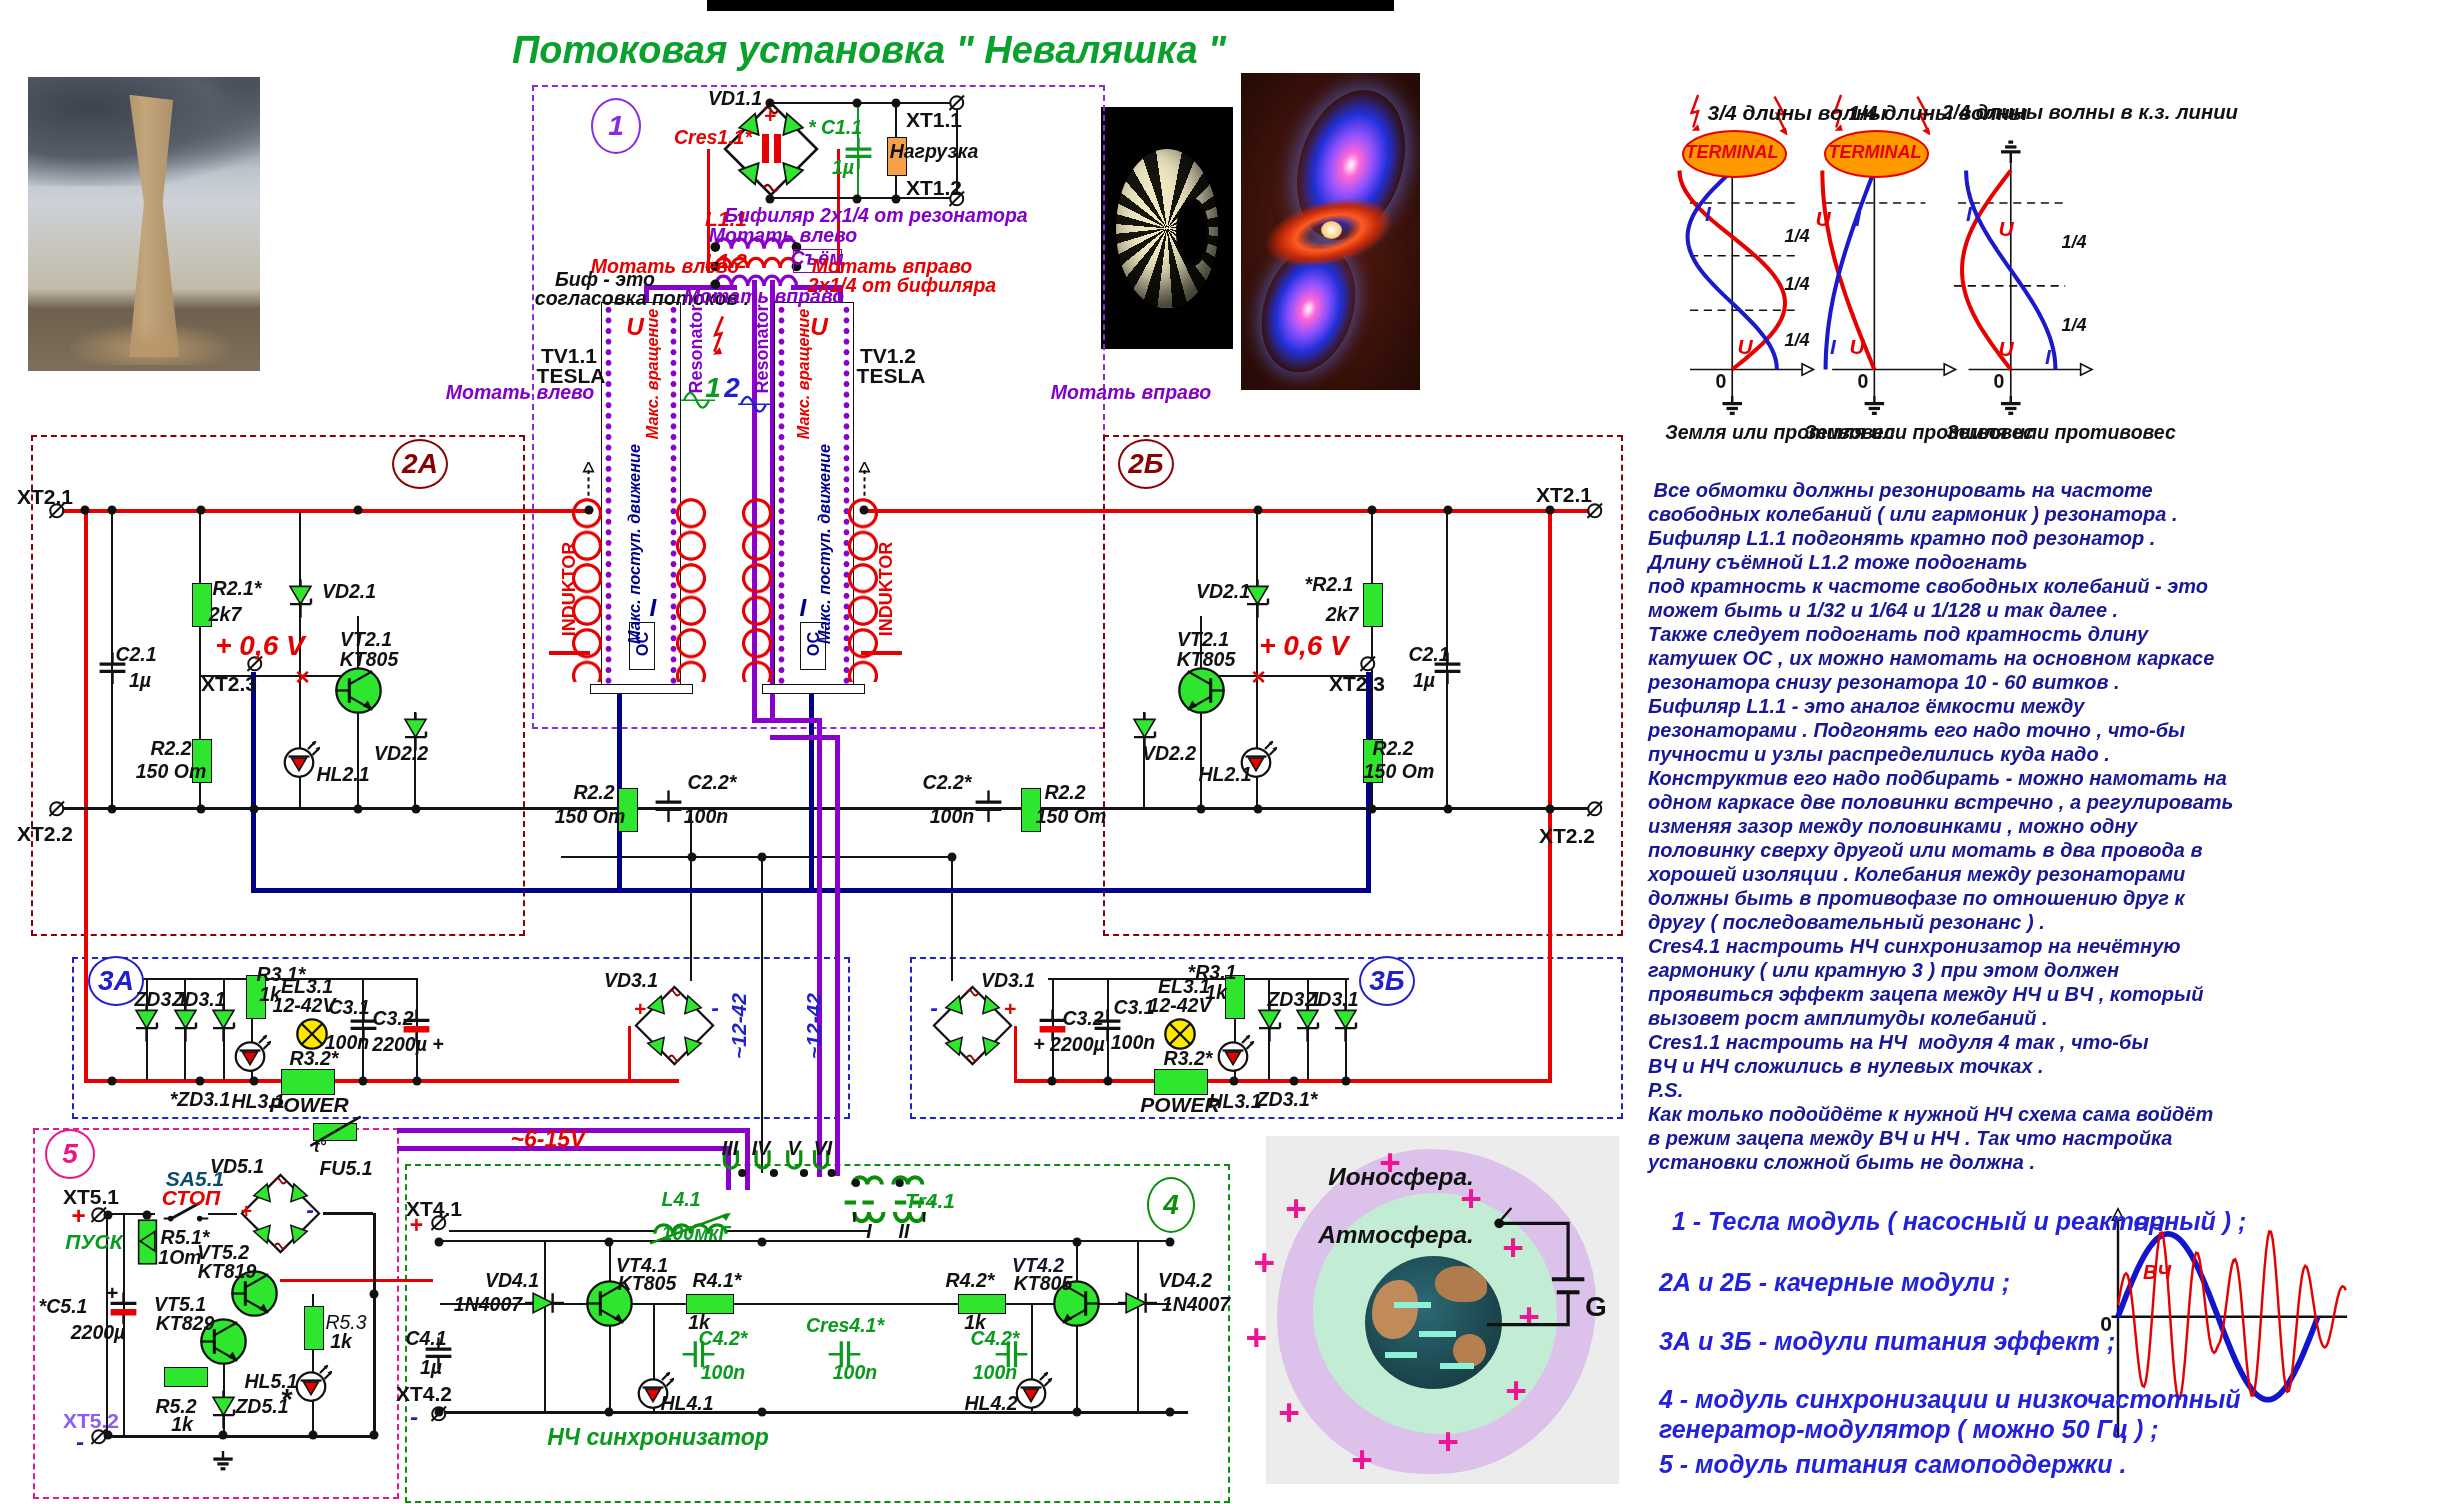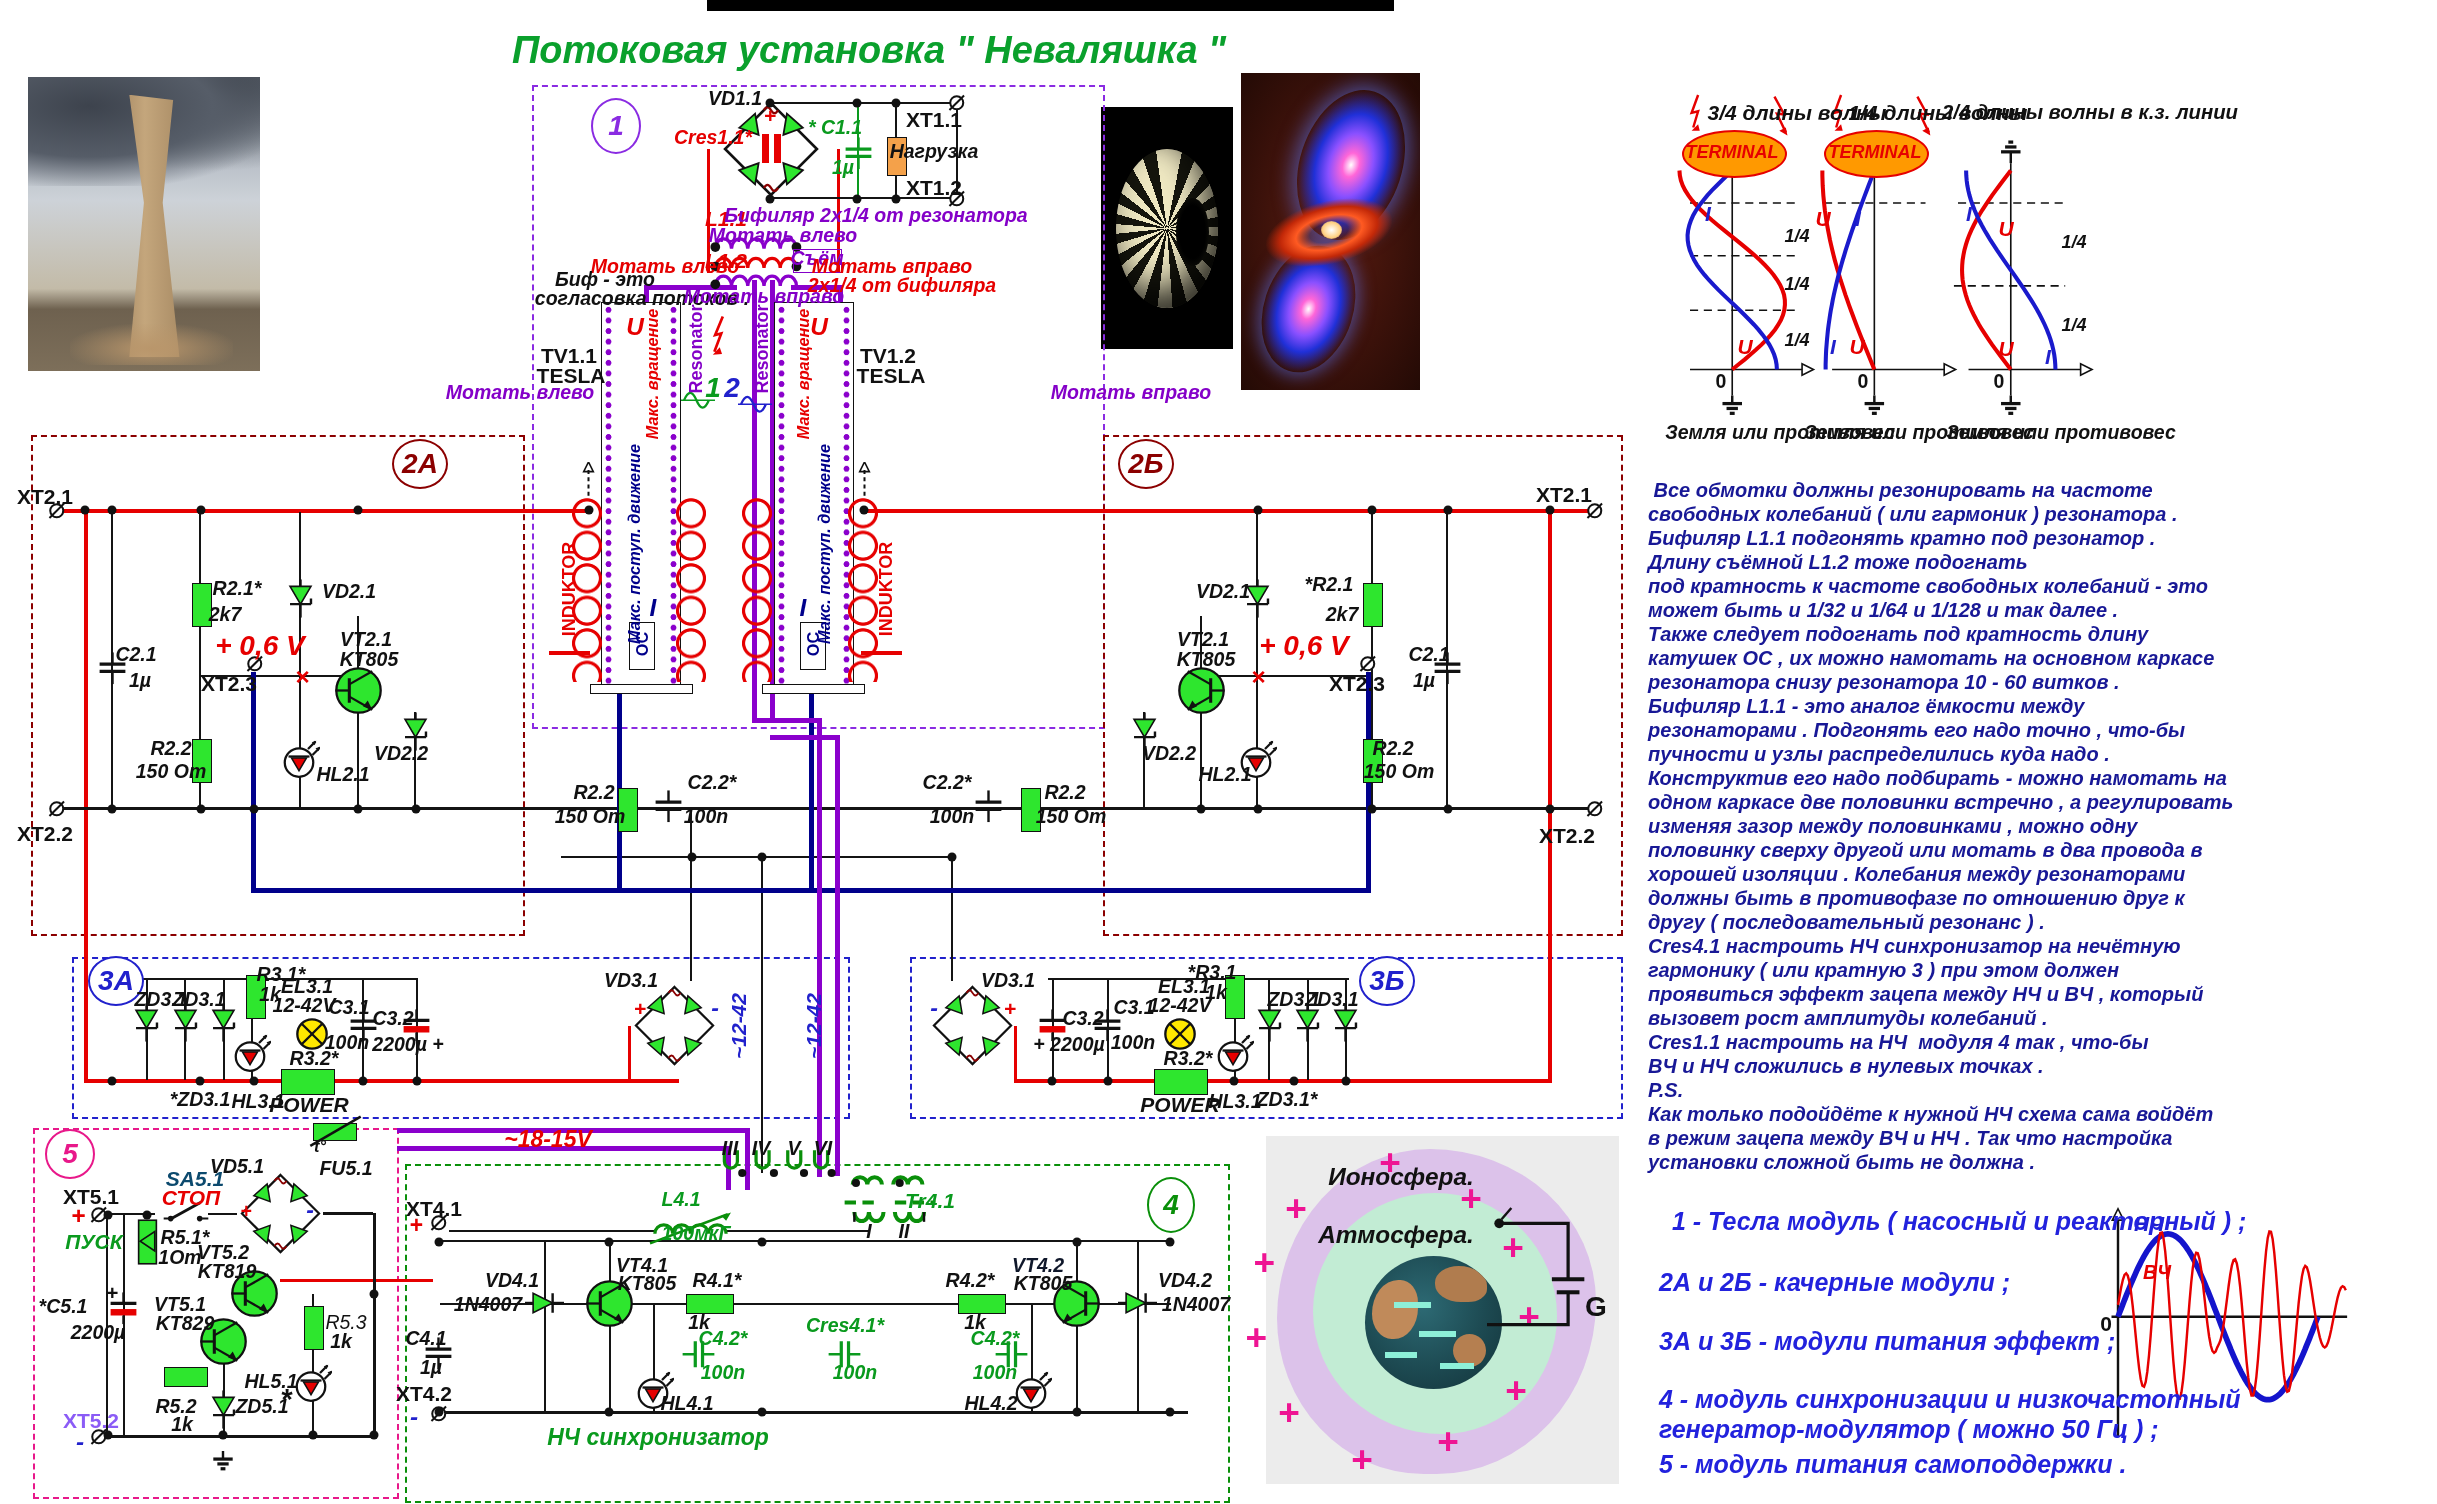--- a/index.html
+++ b/index.html
@@ -869,21 +869,21 @@
       <span class="fl" style="left: 98px; top: 1333px; color: rgb(17, 17, 17); font-size: 19.5px; font-style: italic; font-weight: 700; transform: translate(-50%, -50%);">2200µ</span>
       <span class="fl" style="left: 346px; top: 1323px; color: rgb(17, 17, 17); font-size: 19.5px; font-style: italic; font-weight: 400; transform: translate(-50%, -50%);">R5.3</span>
       <span class="fl" style="left: 341px; top: 1342px; color: rgb(17, 17, 17); font-size: 19.5px; font-style: italic; font-weight: 700; transform: translate(-50%, -50%);">1k</span>
       <span class="fl" style="left: 176px; top: 1407px; color: rgb(17, 17, 17); font-size: 19.5px; font-style: italic; font-weight: 700; transform: translate(-50%, -50%);">R5.2</span>
       <span class="fl" style="left: 182px; top: 1425px; color: rgb(17, 17, 17); font-size: 19.5px; font-style: italic; font-weight: 700; transform: translate(-50%, -50%);">1k</span>
       <span class="fl" style="left: 262px; top: 1407px; color: rgb(17, 17, 17); font-size: 19.5px; font-style: italic; font-weight: 700; transform: translate(-50%, -50%);">ZD5.1</span>
       <span class="fl" style="left: 286px; top: 1399px; color: rgb(17, 17, 17); font-size: 29px; font-style: italic; font-weight: 700; transform: translate(-50%, -50%);">*</span>
       <span class="fl" style="left: 271px; top: 1382px; color: rgb(17, 17, 17); font-size: 19.5px; font-style: italic; font-weight: 700; transform: translate(-50%, -50%);">HL5.1</span>
       <span class="fl" style="left: 91px; top: 1420px; color: #8b5cf6; font-size: 21px; font-style: normal; font-weight: 700; transform: translate(-50%, -50%);">XT5.2</span>
       <span class="fl" style="left: 80px; top: 1442px; color: rgb(33, 33, 204); font-size: 24.4px; font-style: italic; font-weight: 700; transform: translate(-50%, -50%);">-</span>
-      <span class="fl" style="left: 548px; top: 1139px; color: rgb(230, 0, 0); font-size: 23px; font-style: italic; font-weight: 700; transform: translate(-50%, -50%);">~18-15V</span>
+      <span class="fl" style="left: 548px; top: 1139px; color: rgb(230, 0, 0); font-size: 23px; font-style: italic; font-weight: 700; transform: translate(-50%, -50%);">~6-15V</span>
       <span class="fl" style="left: 1401px; top: 1177px; color: rgb(17, 17, 17); font-size: 24.4px; font-style: italic; font-weight: 700; transform: translate(-50%, -50%);">Ионосфера.</span>
       <span class="fl" style="left: 1396px; top: 1235px; color: rgb(17, 17, 17); font-size: 24.4px; font-style: italic; font-weight: 700; transform: translate(-50%, -50%);">Атмосфера.</span>
       <span class="fl" style="left: 1596px; top: 1307px; color: rgb(17, 17, 17); font-size: 28px; font-style: normal; font-weight: 700; transform: translate(-50%, -50%);">G</span>
       <span class="fl" style="left: 1797px; top: 112px; color: rgb(17, 17, 17); font-size: 21px; font-style: italic; font-weight: 700; transform: translate(-50%, -50%);">3/4 длины волны</span>
       <span class="fl" style="left: 1938px; top: 112px; color: rgb(17, 17, 17); font-size: 21px; font-style: italic; font-weight: 700; transform: translate(-50%, -50%);">1/4 длины волны</span>
       <span class="fl" style="left: 2090px; top: 112px; color: rgb(17, 17, 17); font-size: 20.3px; font-style: italic; font-weight: 700; transform: translate(-50%, -50%);">2/4 длины волны в к.з. линии</span>
       <span class="fl" style="left: 1732px; top: 152px; color: rgb(230, 0, 0); font-size: 18px; font-style: italic; font-weight: 700; transform: translate(-50%, -50%);">TERMINAL</span>
       <span class="fl" style="left: 1875px; top: 152px; color: rgb(230, 0, 0); font-size: 18px; font-style: italic; font-weight: 700; transform: translate(-50%, -50%);">TERMINAL</span>
       <span class="fl" style="left: 1708px; top: 213px; color: rgb(33, 33, 204); font-size: 21px; font-style: italic; font-weight: 700; transform: translate(-50%, -50%);">I</span>
       <span class="fl" style="left: 1745px; top: 346px; color: rgb(230, 0, 0); font-size: 21px; font-style: italic; font-weight: 700; transform: translate(-50%, -50%);">U</span>

